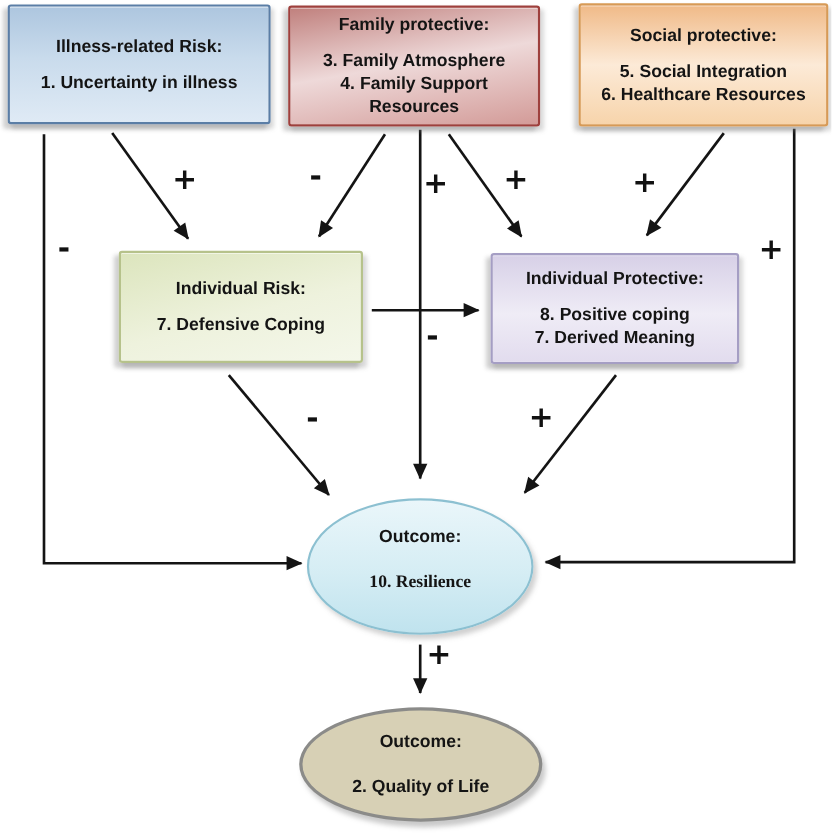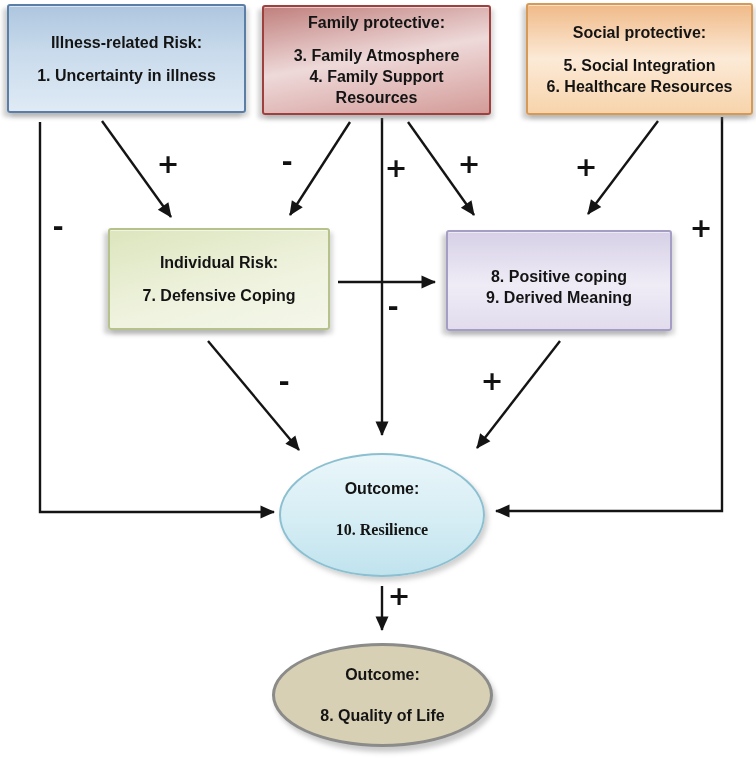--- a/index.html
+++ b/index.html
@@ -104,37 +104,38 @@
   </div>
 
   <div class="node rect n-irisk">
     <div class="title">Individual Risk:</div>
     <div class="items">
       <div>7. Defensive Coping</div>
     </div>
   </div>
 
   <div class="node rect n-iprot">
+    <div class="title">Individual Protective:</div>
     <div class="items">
       <div>8. Positive coping</div>
-      <div>9. Derived Meaning</div>
+      <div>7. Derived Meaning</div>
     </div>
   </div>
 
   <div class="node ellipse n-resilience">
     <div class="title">Outcome:</div>
     <div class="items">
       <div>10. Resilience</div>
     </div>
   </div>
 
   <div class="node ellipse n-qol">
     <div class="title">Outcome:</div>
     <div class="items">
-      <div>8. Quality of Life</div>
+      <div>2. Quality of Life</div>
     </div>
   </div>
 
   <div class="sign" style="left:168px;top:163px">+</div>
   <div class="sign" style="left:58px;top:226px">-</div>
   <div class="sign" style="left:287px;top:161px">-</div>
   <div class="sign" style="left:396px;top:167px">+</div>
   <div class="sign" style="left:469px;top:163px">+</div>
   <div class="sign" style="left:586px;top:166px">+</div>
   <div class="sign" style="left:701px;top:227px">+</div>

